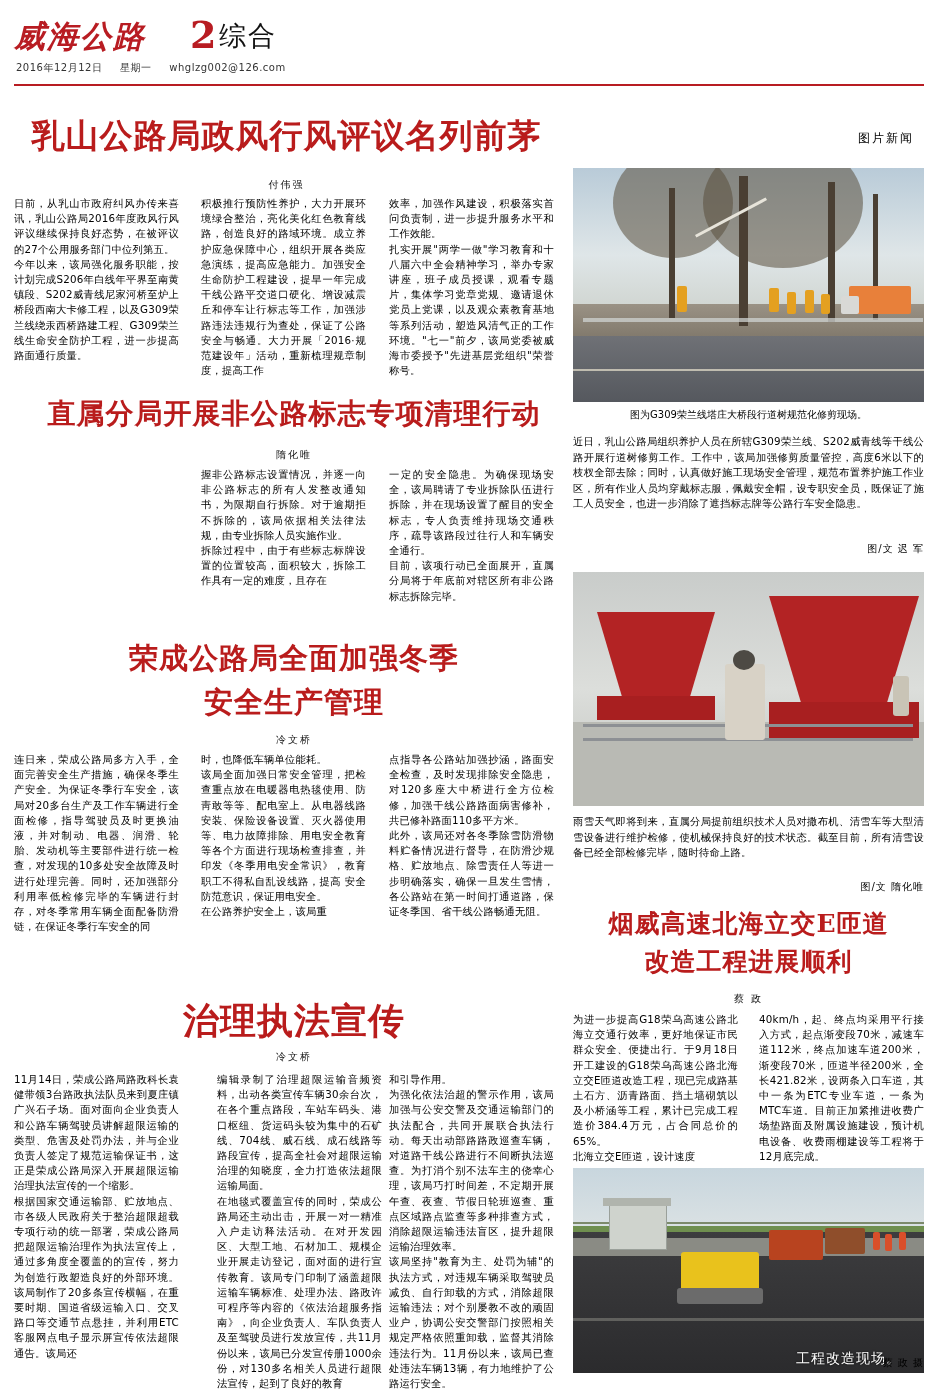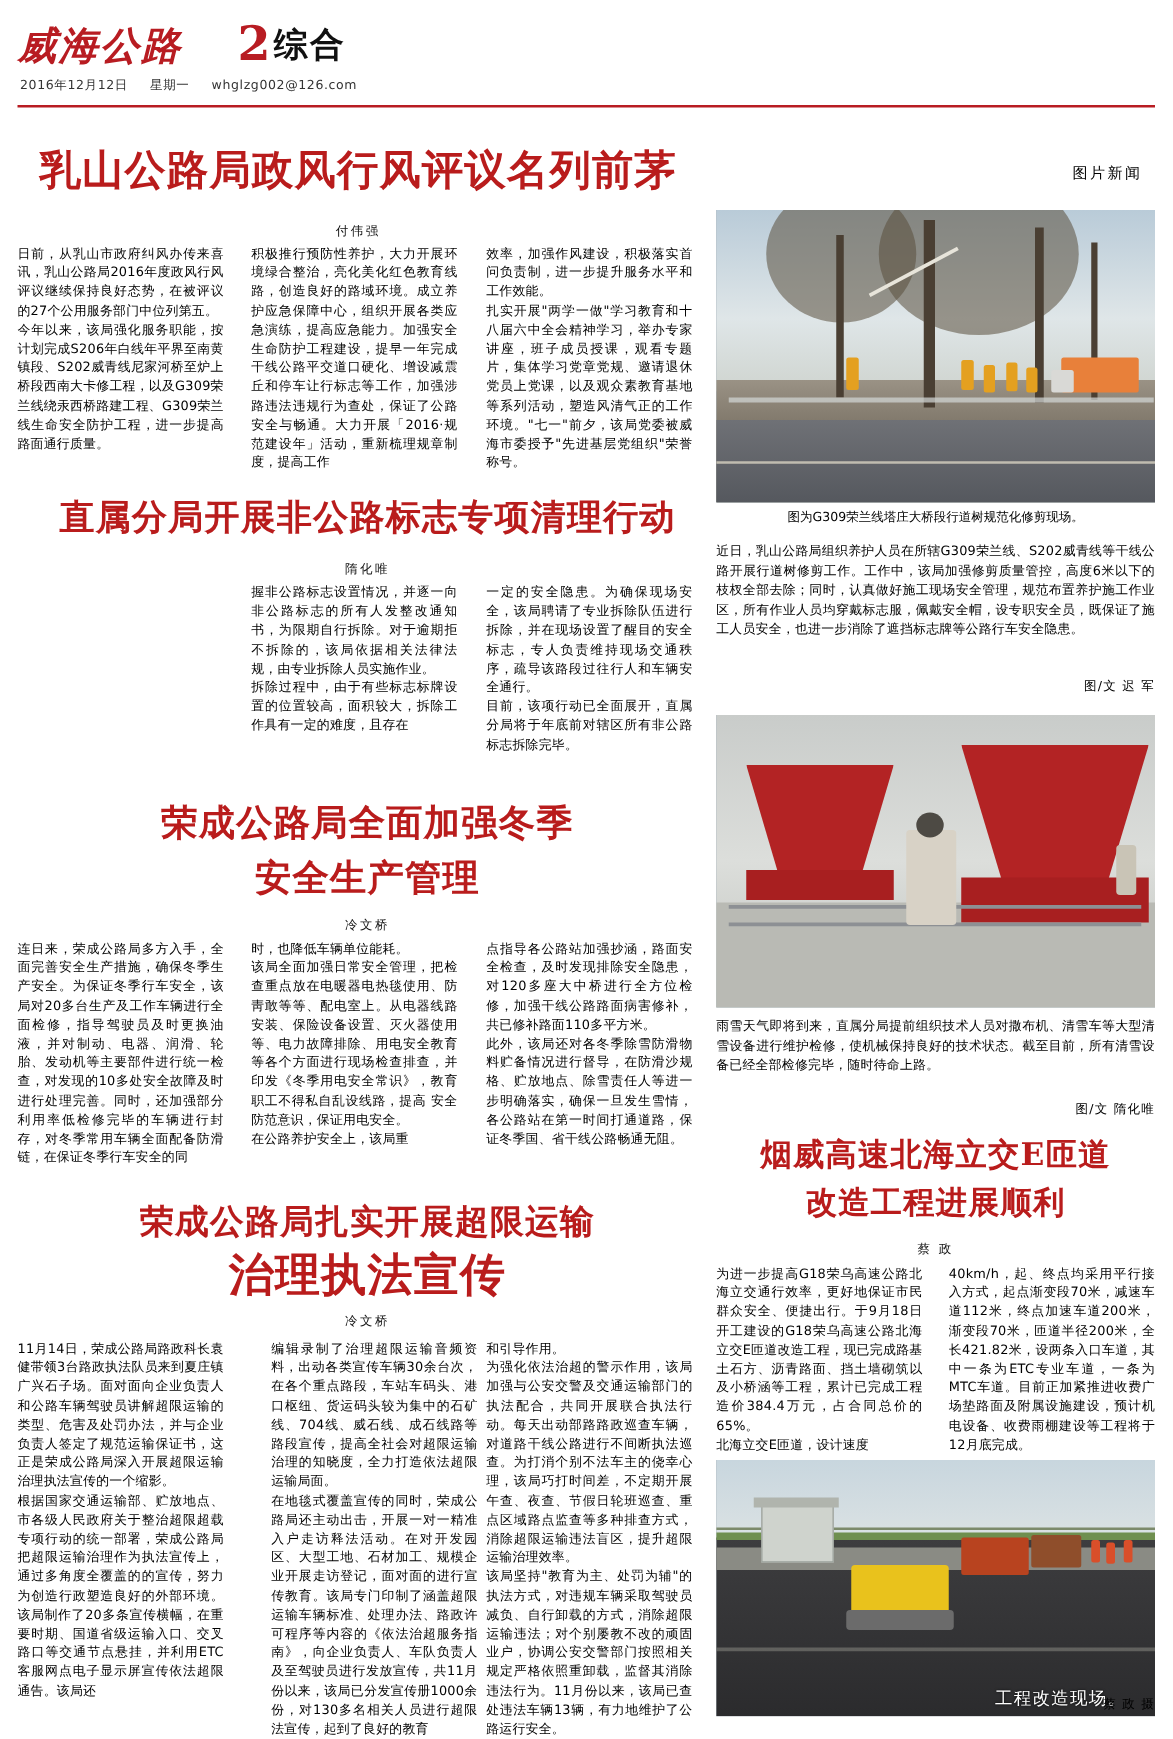--- a/index.html
+++ b/index.html
@@ -47,21 +47,21 @@
     font-family: "DejaVu Serif", serif;
     font-weight: bold;
     font-size: 38px;
     color: #b81c22;
   }
   .masthead-section {
     position: absolute;
     left: 205px;
     top: 4px;
     font-family: "DejaVu Serif", serif;
-    font-weight: bold;
+    font-weight: normal;
     font-size: 27px;
     letter-spacing: 2px;
     color: #111;
   }
   .masthead-meta {
     position: absolute;
     left: 2px;
     top: 47px;
     font-size: 10px;
     color: #333;
@@ -198,21 +198,20 @@
   <div class="headline" style="left:14px; top:638px; width:560px; font-size:29px; line-height:40px;">荣成公路局全面加强冬季</div>
   <div class="headline" style="left:14px; top:682px; width:560px; font-size:29px; line-height:40px;">安全生产管理</div>
   <div class="byline" style="left:14px; top:733px; width:560px;">冷文桥</div>
   <div class="col" style="left:14px; top:752px; width:165px; white-space:pre-line;">连日来，荣成公路局多方入手，全面完善安全生产措施，确保冬季生产安全。为保证冬季行车安全，该局对20多台生产及工作车辆进行全面检修，指导驾驶员及时更换油液，并对制动、电器、润滑、轮胎、发动机等主要部件进行统一检查，对发现的10多处安全故障及时进行处理完善。同时，还加强部分利用率低检修完毕的车辆进行封存，对冬季常用车辆全面配备防滑链，在保证冬季行车安全的同</div>
   <div class="col" style="left:201px; top:752px; width:165px; white-space:pre-line;">时，也降低车辆单位能耗。
 该局全面加强日常安全管理，把检查重点放在电暖器电热毯使用、防靑敢等等、配电室上。从电器线路安装、保险设备设置、灭火器使用等、电力故障排除、用电安全教育等各个方面进行现场检查排查，并印发《冬季用电安全常识》，教育职工不得私自乱设线路，提高 安全防范意识，保证用电安全。
 在公路养护安全上，该局重</div>
   <div class="col" style="left:389px; top:752px; width:165px; white-space:pre-line;">点指导各公路站加强抄涵，路面安全检查，及时发现排除安全隐患，对120多座大中桥进行全方位检修，加强干线公路路面病害修补，共已修补路面110多平方米。
 此外，该局还对各冬季除雪防滑物料贮备情况进行督导，在防滑沙规格、贮放地点、除雪责任人等进一步明确落实，确保一旦发生雪情，各公路站在第一时间打通道路，保证冬季国、省干线公路畅通无阻。</div>
 
-  <div class="headline" style="left:14px; top:959px; width:560px; font-size:27px; line-height:38px;">荣成公路局扎实开展超限运输</div>
   <div class="headline" style="left:14px; top:1001px; width:560px; font-size:36px; line-height:38px;">治理执法宣传</div>
   <div class="byline" style="left:14px; top:1050px; width:560px;">冷文桥</div>
   <div class="col" style="left:14px; top:1072px; width:165px; white-space:pre-line;">11月14日，荣成公路局路政科长袁健带领3台路政执法队员来到夏庄镇广兴石子场。面对面向企业负责人和公路车辆驾驶员讲解超限运输的类型、危害及处罚办法，并与企业负责人签定了规范运输保证书，这正是荣成公路局深入开展超限运输治理执法宣传的一个缩影。
 根据国家交通运输部、贮放地点、市各级人民政府关于整治超限超载专项行动的统一部署，荣成公路局把超限运输治理作为执法宣传上，通过多角度全覆盖的的宣传，努力为创造行政塑造良好的外部环境。该局制作了20多条宣传横幅，在重要时期、国道省级运输入口、交叉路口等交通节点悬挂，并利用ETC客服网点电子显示屏宣传依法超限通告。该局还</div>
   <div class="col" style="left:201px; top:1072px; width:165px; white-space:pre-line;margin-left:16px;">编辑录制了治理超限运输音频资料，出动各类宣传车辆30余台次，在各个重点路段，车站车码头、港口枢纽、货运码头较为集中的石矿线、704线、威石线、成石线路等路段宣传，提高全社会对超限运输治理的知晓度，全力打造依法超限运输局面。
 在地毯式覆盖宣传的同时，荣成公路局还主动出击，开展一对一精准入户走访释法活动。在对开发园区、大型工地、石材加工、规模企业开展走访登记，面对面的进行宣传教育。该局专门印制了涵盖超限运输车辆标准、处理办法、路政许可程序等内容的《依法治超服务指南》，向企业负责人、车队负责人及至驾驶员进行发放宣传，共11月份以来，该局已分发宣传册1000余份，对130多名相关人员进行超限法宣传，起到了良好的教育</div>
   <div class="col" style="left:389px; top:1072px; width:165px; white-space:pre-line;">和引导作用。
 为强化依法治超的警示作用，该局加强与公安交警及交通运输部门的执法配合，共同开展联合执法行动。每天出动部路路政巡查车辆，对道路干线公路进行不间断执法巡查。为打消个别不法车主的侥幸心理，该局巧打时间差，不定期开展午查、夜查、节假日轮班巡查、重点区域路点监查等多种排查方式，消除超限运输违法盲区，提升超限运输治理效率。
 该局坚持"教育为主、处罚为辅"的执法方式，对违规车辆采取驾驶员减负、自行卸载的方式，消除超限运输违法；对个别屡教不改的顽固业户，协调公安交警部门按照相关规定严格依照重卸载，监督其消除违法行为。11月份以来，该局已查处违法车辆13辆，有力地维护了公路运行安全。</div>
 

